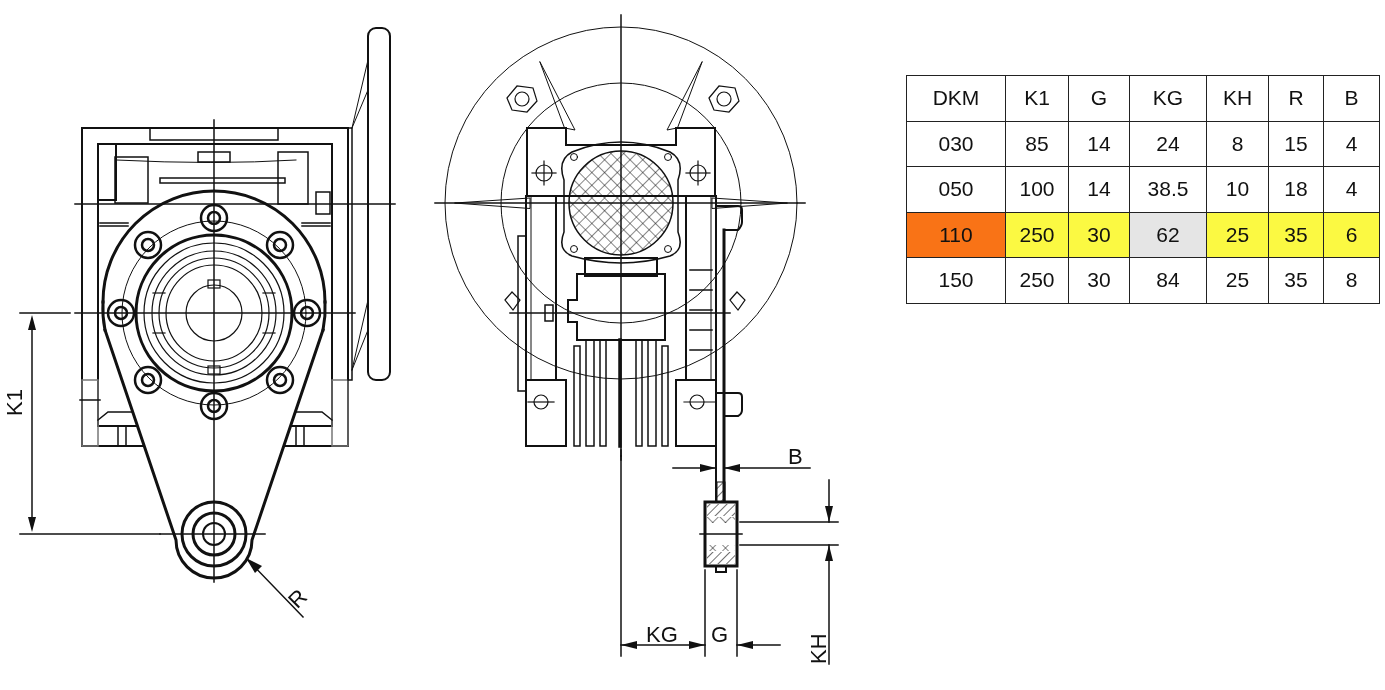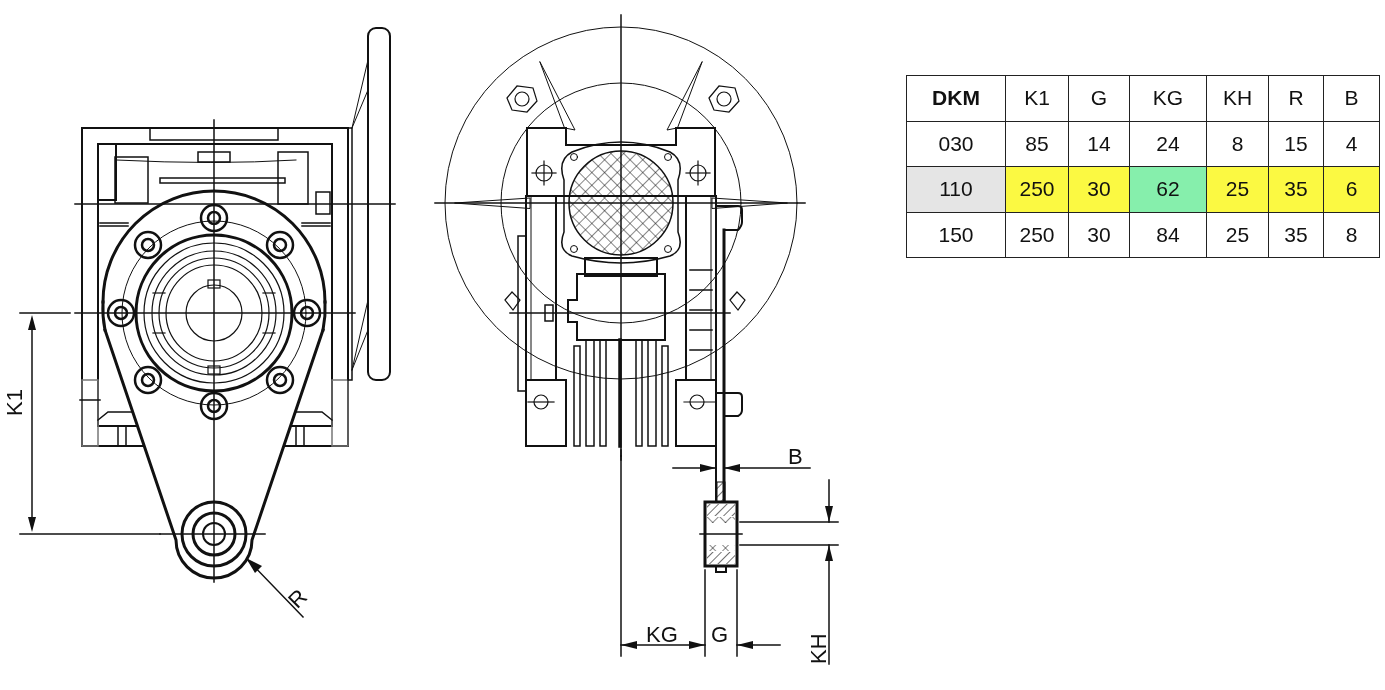--- a/index.html
+++ b/index.html
@@ -12,21 +12,21 @@
   .dim-r { left: 290px; top: 588px; transform: rotate(-45deg); }
   .dim-b { left: 788px; top: 446px; }
   .dim-kg { left: 646px; top: 624px; }
   .dim-g { left: 711px; top: 624px; }
   .dim-kh { left: 808px; top: 664px; transform: rotate(-90deg); transform-origin: left top; }
 
   table.spec { position: absolute; left: 906px; top: 75px; border-collapse: collapse;
                font-size: 21px; color: #111; }
   table.spec th, table.spec td { border: 1.5px solid #222; text-align: center; height: 44.5px;
                padding: 0; font-weight: normal; }
-  table.spec th.bold { font-weight: bold; }
+  table.spec th.bold { font-weight: normal; }
   table.spec tr.hl td { background: #fbf942; }
   col.c0 { width: 99px; } col.c1 { width: 63px; } col.c2 { width: 61px; }
   col.c3 { width: 77px; } col.c4 { width: 62px; } col.c5 { width: 55px; } col.c6 { width: 56px; }
 </style>
 </head>
 <body>
 
 <div class="drawing">
   <svg viewBox="0 0 900 690" xmlns="http://www.w3.org/2000/svg" fill="none" stroke="#111" stroke-linecap="square">
 
@@ -275,25 +275,34 @@
   <tbody id="table-body">
       <tr>
         <td>030</td>
         <td>85</td>
         <td>14</td>
         <td>24</td>
         <td>8</td>
         <td>15</td>
         <td>4</td>
       </tr>
+      <tr>
+        <td>050</td>
+        <td>100</td>
+        <td>14</td>
+        <td>38.5</td>
+        <td>10</td>
+        <td>18</td>
+        <td>4</td>
+      </tr>
       <tr class="hl">
-        <td style="background: #e5e5e5;">110</td>
+        <td style="background: #f97316;">110</td>
         <td style="background: rgb(251, 249, 66);">250</td>
         <td style="background: rgb(251, 249, 66);">30</td>
-        <td style="background: #86efac;">62</td>
+        <td style="background: #e5e5e5;">62</td>
         <td style="background: rgb(251, 249, 66);">25</td>
         <td style="background: rgb(251, 249, 66);">35</td>
         <td style="background: rgb(251, 249, 66);">6</td>
       </tr>
       <tr>
         <td>150</td>
         <td>250</td>
         <td>30</td>
         <td>84</td>
         <td>25</td>

